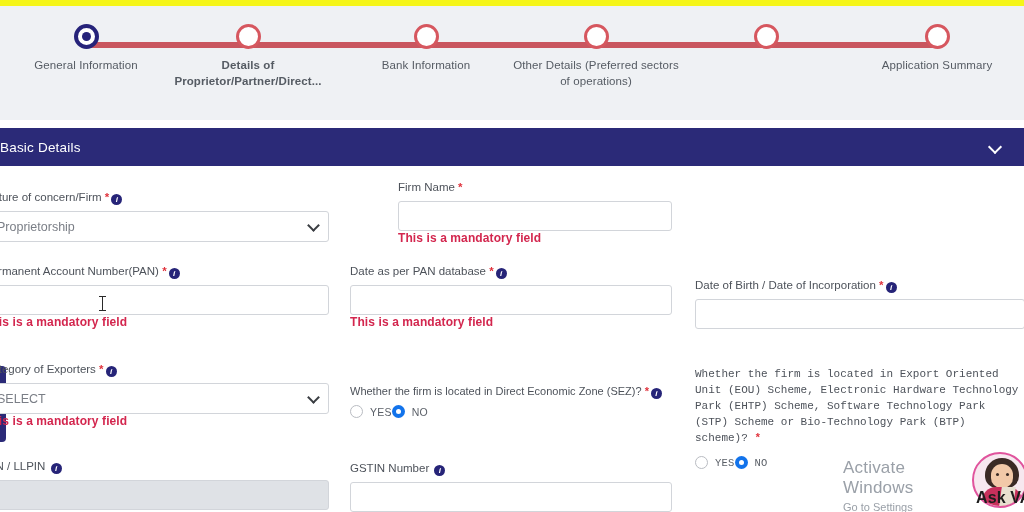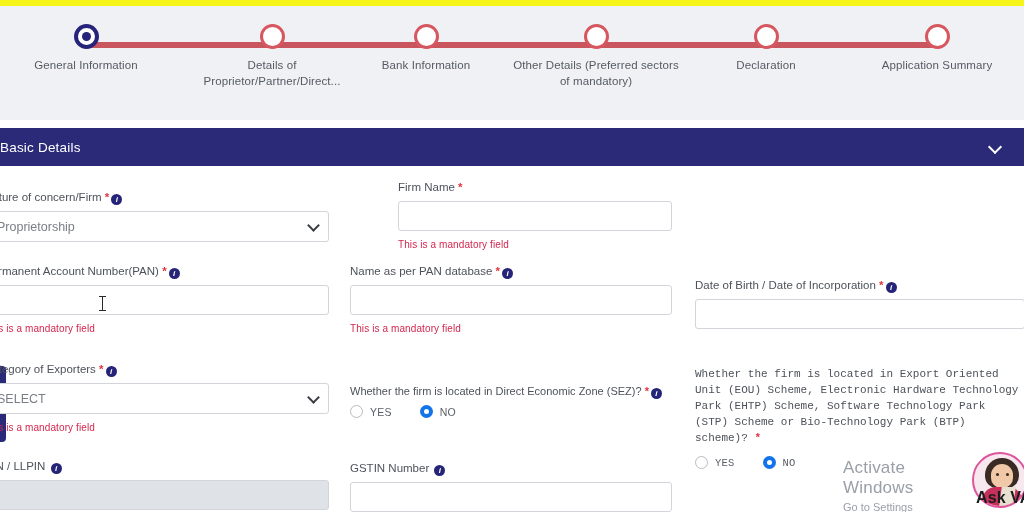--- a/index.html
+++ b/index.html
@@ -108,26 +108,26 @@
   .sel-arrow {
     position:absolute; right:11px; top:10px; width:9px; height:9px;
     pointer-events:none;
   }
   .sel-arrow::before {
     content:""; position:absolute; left:0; top:0; width:7px; height:7px;
     border-right:2px solid #3a3d42; border-bottom:2px solid #3a3d42;
     transform:rotate(45deg);
   }
   .err {
-    font-size:10px; color:#d3264e; font-weight:400; margin-top:8px;
+    font-size:12px; color:#d3264e; font-weight:700; margin-top:0;
     letter-spacing:.1px;
   }
 
   
-  .radio-row { display:flex; align-items:center; gap:28px; margin-top:6px; }
+  .radio-row { display:flex; align-items:center; margin-top:6px; }
   .radio { display:flex; align-items:center; gap:7px; }
   .rd {
     width:13px; height:13px; border-radius:50%;
     border:1.5px solid #b9bcc2; background:#fff; position:relative;
   }
   .rd.on { border:none; background:#1273eb; }
   .rd.on::after {
     content:""; position:absolute; left:50%; top:50%;
     width:5px; height:5px; margin:-2.5px 0 0 -2.5px;
     border-radius:50%; background:#ffffff;
@@ -193,38 +193,37 @@
   <div class="top-strip"></div>
 
   <div class="stepper-band">
     <div class="stepper-track"></div>
 
     <div class="step active" style="left:86px;">
       <div class="dot"></div>
       <div class="label">General Information</div>
     </div>
 
-    <div class="step" style="left:272px;">
+    <div class="step" style="left:248px;font-weight:bold;">
       <div class="dot"></div>
       <div class="label">Details of Proprietor/Partner/Direct...</div>
     </div>
 
     <div class="step" style="left:426px;">
       <div class="dot"></div>
       <div class="label">Bank Information</div>
     </div>
 
     <div class="step" style="left:596px;">
       <div class="dot"></div>
-      <div class="label">Other Details (Preferred sectors of mandatory)</div>
+      <div class="label">Other Details (Preferred sectors of operations)</div>
     </div>
 
     <div class="step" style="left:766px;">
       <div class="dot"></div>
-      <div class="label">Declaration</div>
     </div>
 
     <div class="step" style="left:937px;">
       <div class="dot"></div>
       <div class="label">Application Summary</div>
     </div>
   </div>
 
   <div class="section-header">
     <div class="title">Basic Details</div>
@@ -274,21 +273,21 @@
 
     <div class="col col-2">
 
       <div class="field" style="top:4px; width:100%;padding-left:48px;">
         <span class="flabel"><span>Firm Name</span> <span class="req">*</span></span>
         <input class="inp" type="text" style="">
         <div class="err">This is a mandatory field</div>
       </div>
 
       <div class="field" style="top:88px; width:100%;">
-        <span class="flabel"><span>Name as per PAN database</span> <span class="req">*</span><span class="info-ico">i</span></span>
+        <span class="flabel"><span>Date as per PAN database</span> <span class="req">*</span><span class="info-ico">i</span></span>
         <input class="inp" type="text" style="">
         <div class="err">This is a mandatory field</div>
       </div>
 
       <div class="field" style="top:207px; width:100%;">
         <div class="qtext"><span>Whether the firm is located in Direct Economic Zone (SEZ)?</span> <span class="req">*</span><span class="info-ico">i</span></div>
         <div class="radio-row">
           <label class="radio">
             <span class="rd"></span>
             <span class="rlab">YES</span>

